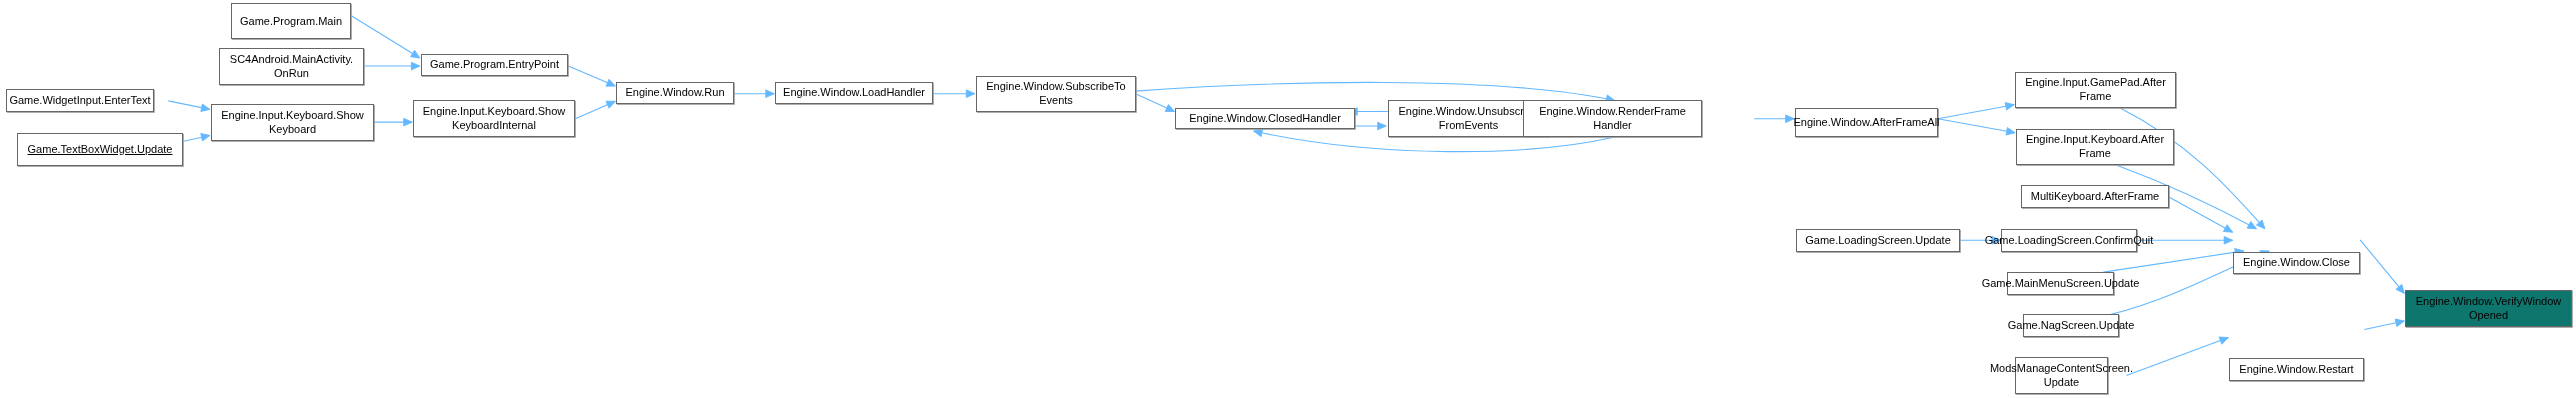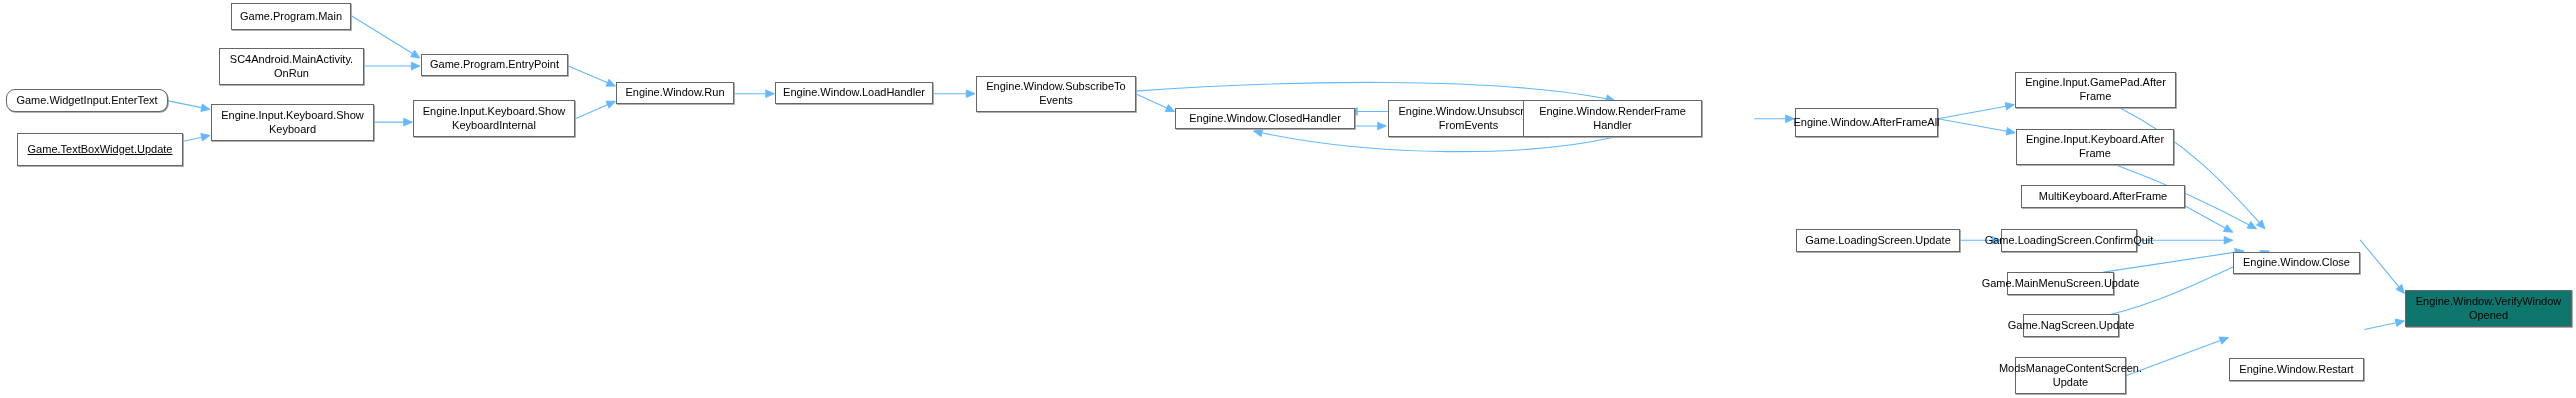--- a/index.html
+++ b/index.html
@@ -70,49 +70,49 @@
     <path class="edge" d="M2483,370 C2560,350 2610,320 2670,295"></path>
     <polygon points="2670,295 2659.038461538462,294.69230769230774 2662.5,303" class="arrow"></polygon>
     <path class="edge" d="M2502,441.5 L2622,397"></path>
     <polygon points="2622,397 2611.059294738995,396.2577275487981 2614.1885591253777,404.69619330983045" class="arrow"></polygon>
     <path class="edge" d="M2777,282 L2829,345"></path>
     <polygon points="2829,345 2826.104853247413,334.4232270856852 2819.1638460223935,340.1523124142724" class="arrow"></polygon>
     <path class="edge" d="M2782,387.5 L2829,377.5"></path>
     <polygon points="2829,377.5 2818.28245631006,375.17959976421685 2820.155425110244,383.98255312508036" class="arrow"></polygon>
   </svg>
 <div id="nodes">
-    <div class="node" style="left: 231px; top: 3.4px; width: 120px; height: 27px;">Game.Program.Main</div>
+    <div class="node" style="left: 231px; top: 3.4px; width: 120px; height: 36px;">Game.Program.Main</div>
     <div class="node" style="left: 219px; top: 48px; width: 145px; height: 37px;">SC4Android.MainActivity.
 OnRun</div>
     <div class="node" style="left: 421px; top: 54px; width: 147px; height: 22px;">Game.Program.EntryPoint</div>
-    <div class="node" style="left: 6px; top: 89px; width: 162px; height: 23px; border-radius: 9px;">Game.WidgetInput.EnterText</div>
+    <div class="node" style="left: 6px; top: 89px; width: 148px; height: 23px;">Game.WidgetInput.EnterText</div>
     <div class="node" style="left: 17px; top: 133px; width: 166px; height: 33px; text-decoration: underline;">Game.TextBoxWidget.Update</div>
     <div class="node" style="left: 211px; top: 104px; width: 163px; height: 37px;">Engine.Input.Keyboard.Show
 Keyboard</div>
     <div class="node" style="left: 413px; top: 100px; width: 162px; height: 37px;">Engine.Input.Keyboard.Show
 KeyboardInternal</div>
     <div class="node" style="left: 616px; top: 82px; width: 118px; height: 22px;">Engine.Window.Run</div>
     <div class="node" style="left: 775px; top: 82px; width: 158px; height: 22px;">Engine.Window.LoadHandler</div>
     <div class="node" style="left: 976px; top: 76px; width: 160px; height: 36px;">Engine.Window.SubscribeTo
 Events</div>
     <div class="node" style="left: 1175px; top: 108px; width: 180px; height: 21px;">Engine.Window.ClosedHandler</div>
     <div class="node" style="left: 1388px; top: 100px; width: 161px; height: 37px;">Engine.Window.Unsubscribe
 FromEvents</div>
     <div class="node" style="left: 1523px; top: 100px; width: 179px; height: 37px;">Engine.Window.RenderFrame
 Handler</div>
     <div class="node" style="left: 1795px; top: 108px; width: 143px; height: 29px;">Engine.Window.AfterFrameAll</div>
     <div class="node" style="left: 2015px; top: 72px; width: 161px; height: 36px;">Engine.Input.GamePad.After
 Frame</div>
     <div class="node" style="left: 2016px; top: 129px; width: 158px; height: 36px;">Engine.Input.Keyboard.After
 Frame</div>
-    <div class="node" style="left: 2021px; top: 185px; width: 164px; height: 23px;">MultiKeyboard.AfterFrame</div>
+    <div class="node" style="left: 2021px; top: 185px; width: 148px; height: 23px;">MultiKeyboard.AfterFrame</div>
     <div class="node" style="left: 1796px; top: 229px; width: 164px; height: 23px;">Game.LoadingScreen.Update</div>
     <div class="node" style="left: 2001px; top: 229px; width: 136px; height: 23px;">Game.LoadingScreen.ConfirmQuit</div>
     <div class="node" style="left: 2007px; top: 272px; width: 107px; height: 23px;">Game.MainMenuScreen.Update</div>
     <div class="node" style="left: 2023px; top: 314px; width: 96px; height: 23px;">Game.NagScreen.Update</div>
-    <div class="node" style="left: 2015px; top: 357px; width: 111px; height: 37px;">ModsManageContentScreen.
+    <div class="node" style="left: 2015px; top: 357px; width: 93px; height: 37px;">ModsManageContentScreen.
 Update</div>
     <div class="node" style="left: 2233px; top: 229px; width: 127px; height: 22px; margin-top: 23px;">Engine.Window.Close</div>
     <div class="node" style="left: 2229px; top: 318px; width: 135px; height: 23px; margin-top: 40px;">Engine.Window.Restart</div>
     <div class="node focus" style="left: 2405px; top: 290px; width: 167px; height: 37px;">Engine.Window.VerifyWindow
 Opened</div>
   </div>
 
 
 </body></html>

